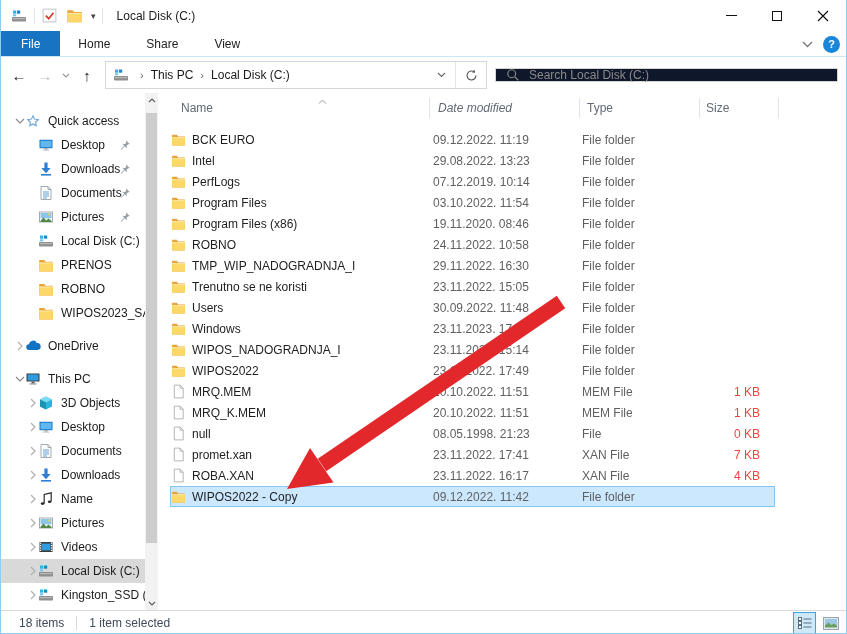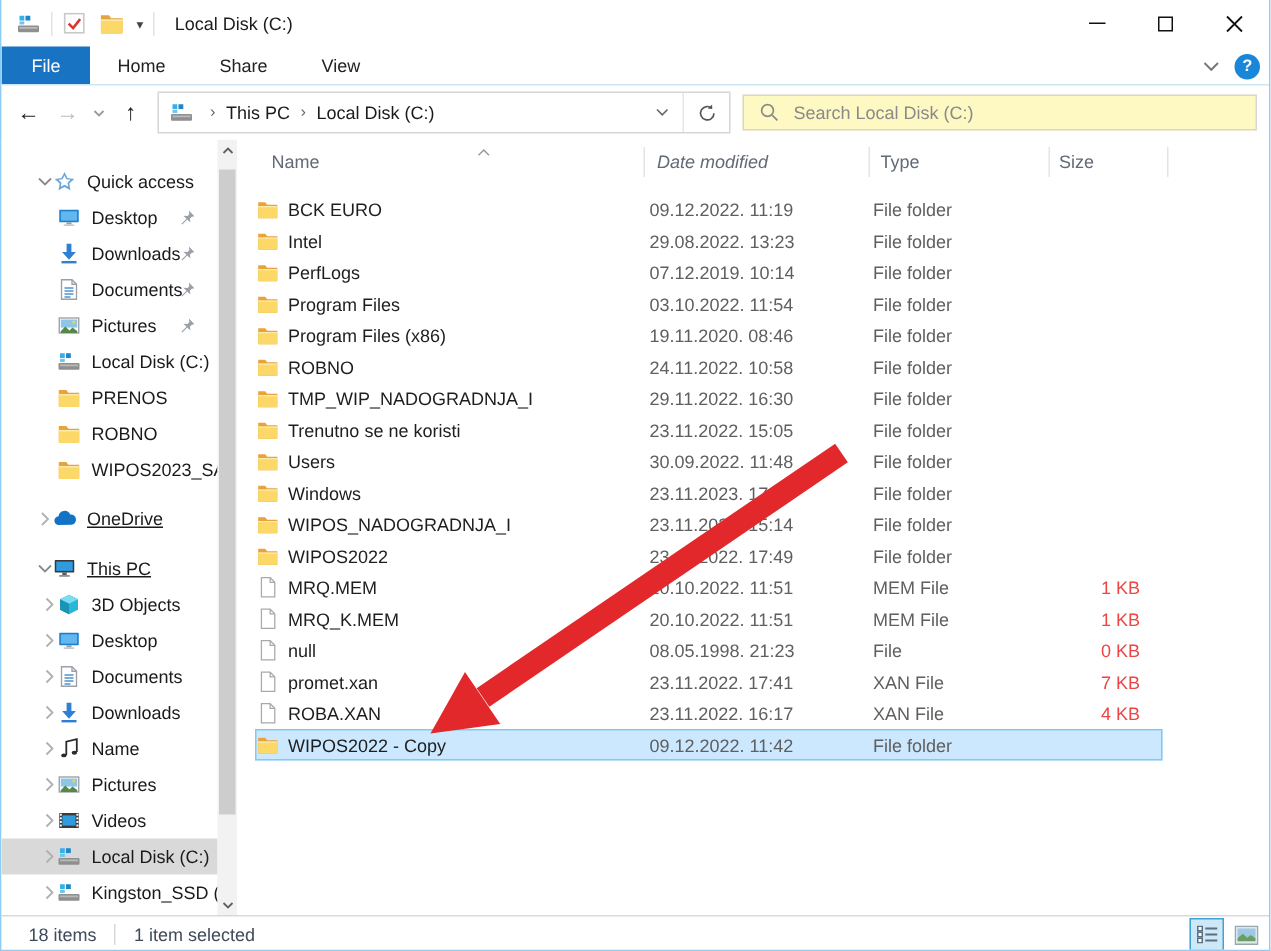--- a/index.html
+++ b/index.html
@@ -34,36 +34,36 @@
   .nbtn{width:24px;height:24px;display:flex;align-items:center;justify-content:center;font-size:15px;}
   .nbtn.fwd{color:#bdbdbd;}
   .nbtn.hist{width:14px;}
   .crumbbox{width:382px;height:28px;border:1px solid #d6d6d6;display:flex;align-items:center;background:#fff;}
   .crumbbox .ic{width:16px;height:16px;margin:0 4px 0 7px;}
   .crumb-sep{color:#666;font-size:11px;padding:0 7px;}
   .crumb{color:#1b1b1b;}
   .crumb-caret{margin-left:auto;color:#555;font-size:9px;padding:0 9px;}
   .crumb-divider{width:1px;height:26px;background:#e6e6e6;}
   .refreshbtn{width:30px;height:26px;display:flex;align-items:center;justify-content:center;}
-  .searchbox{margin-left:8px;flex:1;height:24px;border:1px solid #d6d6d6;display:flex;align-items:center;background:#fef9c3;}
+  .searchbox{margin-left:8px;flex:1;height:14px;border:1px solid #d6d6d6;display:flex;align-items:center;background:#0f172a;}
   .searchbox .ic{width:14px;height:14px;margin:0 9px 0 10px;}
   .searchbox .ph{color:#8a8a8a;}
   
   .main{position:relative;display:flex;height:517px;background:#fff;}
   
   .sidebar{position:relative;width:157px;height:100%;background:#fff;flex:none;overflow:hidden;}
   .side-list{position:absolute;top:16px;left:0;right:13px;}
   .side-item{height:24px;display:flex;align-items:center;position:relative;white-space:nowrap;overflow:hidden;}
-  .side-item.gap{margin-top:9px;text-decoration:underline;}
+  .side-item.gap{margin-top:9px;}
   .side-item.sel{background:#d9d9d9;}
   .side-item .chev{width:10px;height:10px;flex:none;}
   .side-item .ic{width:16px;height:16px;flex:none;margin-right:7px;}
   .side-item .lbl{color:#1b1b1b;}
   .side-item .pin{position:absolute;right:14px;width:12px;height:12px;}
-  .lvl0{padding-left:24px;}
+  .lvl0{padding-left:14px;}
   .lvl1{padding-left:27px;}
   .side-scroll{position:absolute;top:0;right:0;width:13px;height:100%;background:#f2f2f2;}
   .ss-arrow{position:absolute;left:0;width:13px;height:14px;display:flex;align-items:center;justify-content:center;}
   .ss-thumb{position:absolute;left:1px;width:11px;background:#cdcdcd;top:20px;height:430px;}
   
   .filepane{position:relative;flex:1;height:100%;}
   .colhead{position:absolute;top:2px;left:0;display:flex;height:26px;align-items:center;color:#616a76;}
   .ch{height:20px;display:flex;align-items:center;border-right:1px solid #e4e4e4;}
   .ch.name{width:272px;padding-left:23px;}
   .ch.date{width:150px;padding-left:8px;font-style:italic;}

